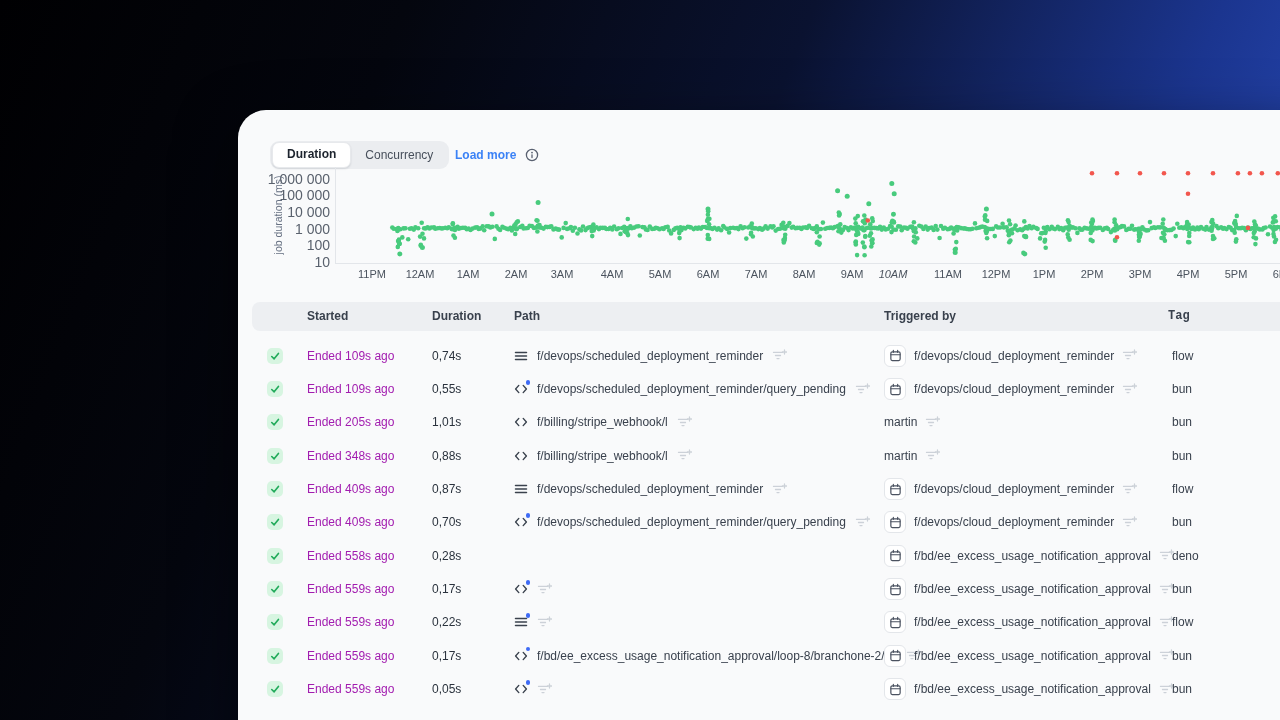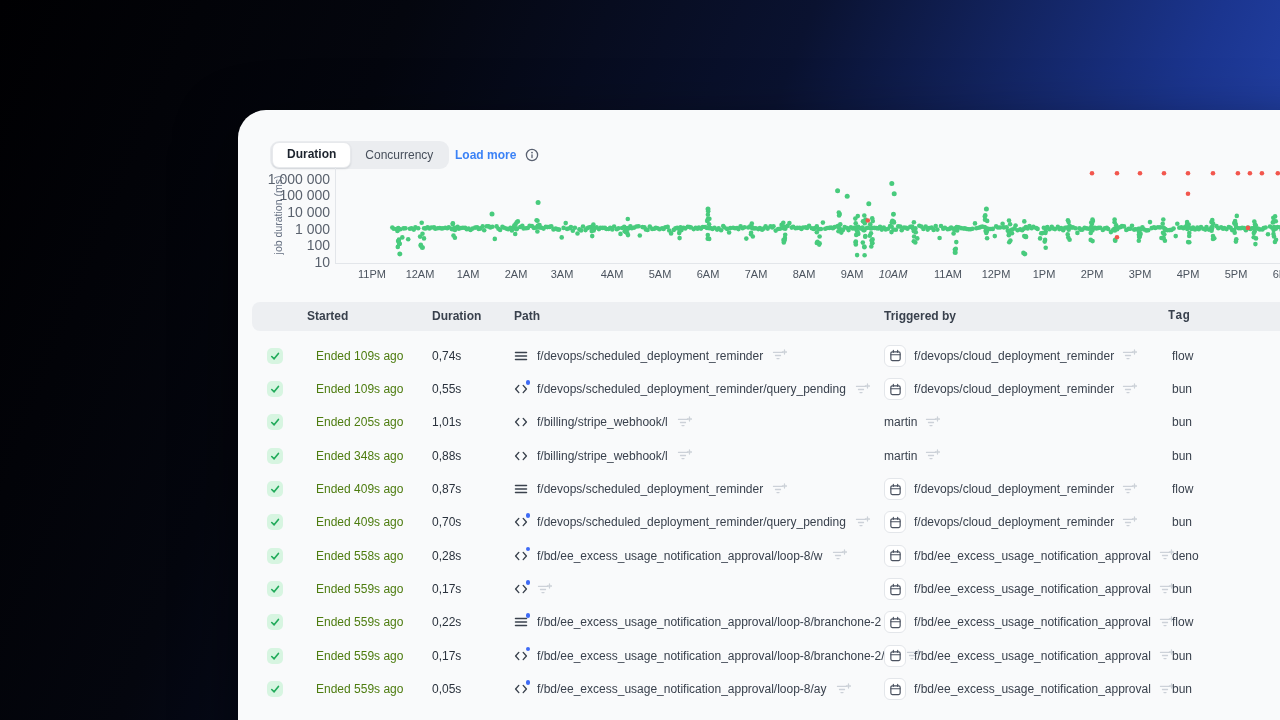--- a/index.html
+++ b/index.html
@@ -30,21 +30,21 @@
   
   .thead{position:absolute;left:14px;right:0;top:192px;height:29px;background:#edeff2;
     border-radius:8px 0 0 8px;}
   .th{position:absolute;top:192px;height:29px;line-height:29px;font-size:12px;
     font-weight:600;color:#39414d;}
   .rows{position:absolute;left:0;right:0;top:229px;}
   .row{position:relative;height:33.35px;}
   .cell{position:absolute;top:0;height:33.35px;display:flex;align-items:center;
     font-size:12px;color:#39414d;white-space:nowrap;}
   .c-status{left:29px;}
-  .c-started{left:78px;color:#4d7c0f;}
+  .c-started{left:69px;color:#a21caf;}
   .c-duration{left:194px;color:#2a323d;}
   .c-path{left:276px;gap:9px;}
   .c-trig{left:646px;gap:8px;}
   .c-tag{left:934px;}
   .check-chip{width:16px;height:16px;border-radius:5px;background:#d7f5e1;
     display:flex;align-items:center;justify-content:center;}
   .picon{position:relative;width:14px;height:14px;flex:0 0 auto;display:flex;
     align-items:center;justify-content:center;}
   .bdot{position:absolute;right:-2px;top:-2px;width:4.5px;height:4.5px;border-radius:50%;
     background:#3f6bf5;}
@@ -1176,41 +1176,20 @@
       <div class="row">
         <div class="cell c-status">
           <span class="check-chip">
             <svg width="12" height="12" viewBox="0 0 14 14">
               <path d="M3.2 7.6 L6 10.3 L11 4" fill="none" stroke="#22ab5b" stroke-width="1.9" stroke-linecap="round" stroke-linejoin="round"></path>
             </svg>
           </span>
         </div>
         <div class="cell c-started">Ended 558s ago</div>
         <div class="cell c-duration">0,28s</div>
-        <div class="cell c-path">
-          <span class="picon">
-            <svg width="14" height="14" viewBox="0 0 14 14">
-              <g stroke="#3a424d" stroke-width="1.4" fill="none" stroke-linecap="round" stroke-linejoin="round">
-                <path d="M4.8 3.4 L1.6 7 L4.8 10.6"></path>
-                <path d="M9.2 3.4 L12.4 7 L9.2 10.6"></path>
-              </g>
-            </svg>
-            <span class="bdot"></span>
-          </span>
-          <span>f/bd/ee_excess_usage_notification_approval/loop-8/w</span>
-          <svg class="filter-ic" width="15" height="13" viewBox="0 0 15 13">
-            <g stroke="#c5cbd2" stroke-width="1.3" stroke-linecap="round">
-              <line x1="1.5" y1="3.4" x2="10.5" y2="3.4"></line>
-              <line x1="3.5" y1="6.5" x2="8.5" y2="6.5"></line>
-              <line x1="5" y1="9.6" x2="7" y2="9.6"></line>
-              <line x1="12.5" y1="1" x2="12.5" y2="5"></line>
-              <line x1="10.5" y1="3" x2="14.5" y2="3"></line>
-            </g>
-          </svg>
-        </div>
         <div class="cell c-trig">
           <span class="cal-chip">
             <svg width="13" height="13" viewBox="0 0 14 14">
               <g stroke="#4a5260" stroke-width="1.3" fill="none" stroke-linecap="round">
                 <rect x="2" y="3" width="10" height="9.5" rx="1.6"></rect>
                 <line x1="2" y1="6.2" x2="12" y2="6.2"></line>
                 <line x1="4.7" y1="1.5" x2="4.7" y2="3.6"></line>
                 <line x1="9.3" y1="1.5" x2="9.3" y2="3.6"></line>
               </g>
             </svg>
@@ -1296,21 +1275,20 @@
           <span class="picon">
             <svg width="14" height="14" viewBox="0 0 14 14">
               <g stroke="#3a424d" stroke-width="1.5" stroke-linecap="round">
                 <line x1="1.5" y1="3.6" x2="12.5" y2="3.6"></line>
                 <line x1="1.5" y1="7" x2="12.5" y2="7"></line>
                 <line x1="1.5" y1="10.4" x2="12.5" y2="10.4"></line>
               </g>
             </svg>
             <span class="bdot"></span>
           </span>
-          <span>f/bd/ee_excess_usage_notification_approval/loop-8/branchone-2</span>
           <svg class="filter-ic" width="15" height="13" viewBox="0 0 15 13">
             <g stroke="#c5cbd2" stroke-width="1.3" stroke-linecap="round">
               <line x1="1.5" y1="3.4" x2="10.5" y2="3.4"></line>
               <line x1="3.5" y1="6.5" x2="8.5" y2="6.5"></line>
               <line x1="5" y1="9.6" x2="7" y2="9.6"></line>
               <line x1="12.5" y1="1" x2="12.5" y2="5"></line>
               <line x1="10.5" y1="3" x2="14.5" y2="3"></line>
             </g>
           </svg>
         </div>
@@ -1406,21 +1384,20 @@
         <div class="cell c-path">
           <span class="picon">
             <svg width="14" height="14" viewBox="0 0 14 14">
               <g stroke="#3a424d" stroke-width="1.4" fill="none" stroke-linecap="round" stroke-linejoin="round">
                 <path d="M4.8 3.4 L1.6 7 L4.8 10.6"></path>
                 <path d="M9.2 3.4 L12.4 7 L9.2 10.6"></path>
               </g>
             </svg>
             <span class="bdot"></span>
           </span>
-          <span>f/bd/ee_excess_usage_notification_approval/loop-8/ay</span>
           <svg class="filter-ic" width="15" height="13" viewBox="0 0 15 13">
             <g stroke="#c5cbd2" stroke-width="1.3" stroke-linecap="round">
               <line x1="1.5" y1="3.4" x2="10.5" y2="3.4"></line>
               <line x1="3.5" y1="6.5" x2="8.5" y2="6.5"></line>
               <line x1="5" y1="9.6" x2="7" y2="9.6"></line>
               <line x1="12.5" y1="1" x2="12.5" y2="5"></line>
               <line x1="10.5" y1="3" x2="14.5" y2="3"></line>
             </g>
           </svg>
         </div>

